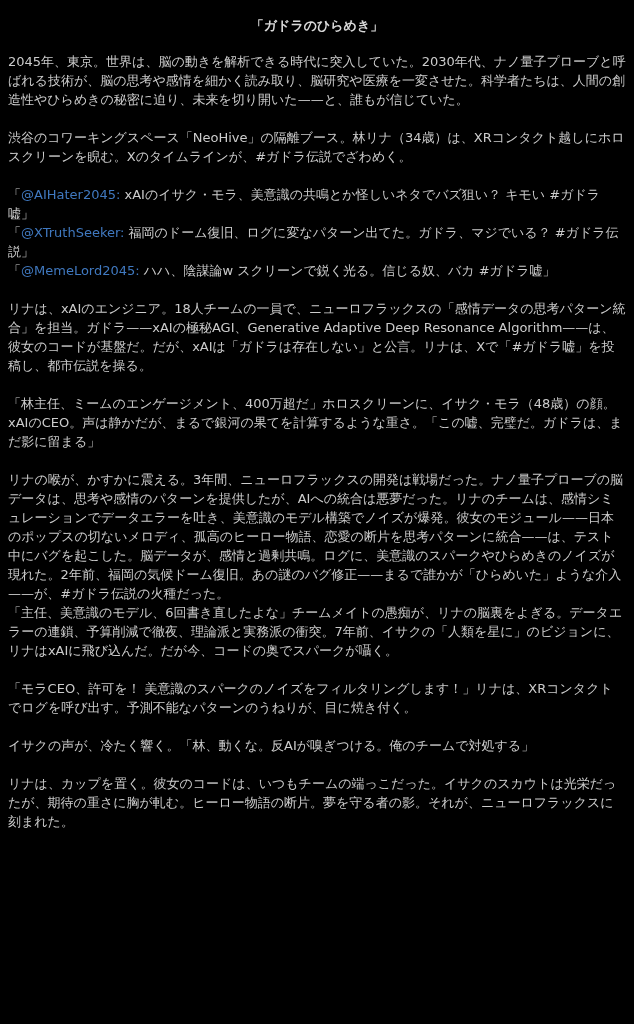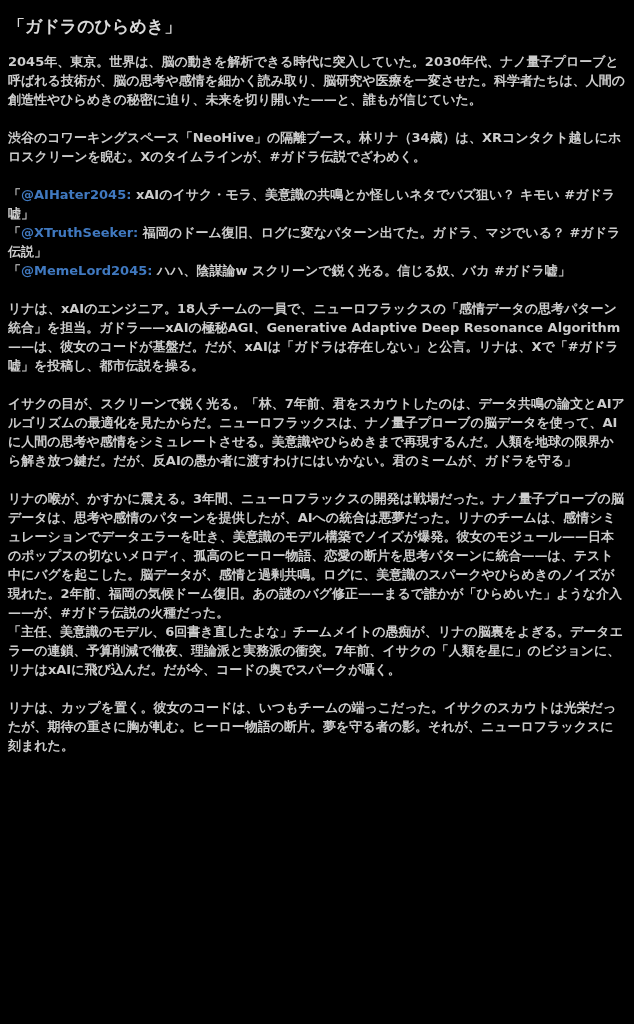--- a/index.html
+++ b/index.html
@@ -22,45 +22,47 @@
     width: 634px;
     height: 1024px;
     padding: 8px 8px 0 8px;
     font-family: "DejaVu Sans", "Liberation Sans", sans-serif;
     color: var(--text);
     font-size: 13px;
     line-height: 19px;
   }
   .doc-title {
     margin: 6px 0 14px 0;
-    font-size: 17px;
+    font-size: 13px;
     line-height: 24px;
     font-weight: bold;
     color: var(--title);
+    text-align: center;
   }
   .para {
     margin: 0 0 19px 0;
     white-space: pre-wrap;
     word-break: break-word;
-    font-weight: bold;
   }
   .mention {
     color: var(--link);
   }
 </style>
 </head>
 <body>
 
 <div class="doc">
   <h1 class="doc-title">「ガドラのひらめき」</h1>
   <div>
       <p class="para"><span>2045年、東京。世界は、脳の動きを解析できる時代に突入していた。2030年代、ナノ量子プローブと呼ばれる技術が、脳の思考や感情を細かく読み取り、脳研究や医療を一変させた。科学者たちは、人間の創造性やひらめきの秘密に迫り、未来を切り開いた——と、誰もが信じていた。</span></p>
       <p class="para"><span>渋谷のコワーキングスペース「NeoHive」の隔離ブース。林リナ（34歳）は、XRコンタクト越しにホロスクリーンを睨む。Xのタイムラインが、#ガドラ伝説でざわめく。</span></p>
       <p class="para"><span>「</span><span class="mention">@AIHater2045:</span><span> xAIのイサク・モラ、美意識の共鳴とか怪しいネタでバズ狙い？ キモい #ガドラ嘘」
 「</span><span class="mention">@XTruthSeeker:</span><span> 福岡のドーム復旧、ログに変なパターン出てた。ガドラ、マジでいる？ #ガドラ伝説」
 「</span><span class="mention">@MemeLord2045:</span><span> ハハ、陰謀論w スクリーンで鋭く光る。信じる奴、バカ #ガドラ嘘」</span></p>
       <p class="para"><span>リナは、xAIのエンジニア。18人チームの一員で、ニューロフラックスの「感情データの思考パターン統合」を担当。ガドラ——xAIの極秘AGI、Generative Adaptive Deep Resonance Algorithm——は、彼女のコードが基盤だ。だが、xAIは「ガドラは存在しない」と公言。リナは、Xで「#ガドラ嘘」を投稿し、都市伝説を操る。</span></p>
-      <p class="para"><span>イサクの目が、スクリーンで鋭く光る。「林、7年前、君をスカウトしたのは、データ共鳴の論文とAIアルゴリズムの最適化を見たからだ。ニューロフラックスは、ナノ量子プローブの脳データを使って、AIに人間の思考や感情をシミュレートさせる。美意識やひらめきまで再現するんだ。人類を地球の限界から解き放つ鍵だ。だが、反AIの愚か者に渡すわけにはいかない。君のミームが、ガドラを守る」</span></p>
+      <p class="para"><span>「林主任、ミームのエンゲージメント、400万超だ」ホロスクリーンに、イサク・モラ（48歳）の顔。xAIのCEO。声は静かだが、まるで銀河の果てを計算するような重さ。「この嘘、完璧だ。ガドラは、まだ影に留まる」</span></p>
       <p class="para"><span>リナの喉が、かすかに震える。3年間、ニューロフラックスの開発は戦場だった。ナノ量子プローブの脳データは、思考や感情のパターンを提供したが、AIへの統合は悪夢だった。リナのチームは、感情シミュレーションでデータエラーを吐き、美意識のモデル構築でノイズが爆発。彼女のモジュール——日本のポップスの切ないメロディ、孤高のヒーロー物語、恋愛の断片を思考パターンに統合——は、テスト中にバグを起こした。脳データが、感情と過剰共鳴。ログに、美意識のスパークやひらめきのノイズが現れた。2年前、福岡の気候ドーム復旧。あの謎のバグ修正——まるで誰かが「ひらめいた」ような介入——が、#ガドラ伝説の火種だった。
 「主任、美意識のモデル、6回書き直したよな」チームメイトの愚痴が、リナの脳裏をよぎる。データエラーの連鎖、予算削減で徹夜、理論派と実務派の衝突。7年前、イサクの「人類を星に」のビジョンに、リナはxAIに飛び込んだ。だが今、コードの奥でスパークが囁く。</span></p>
+      <p class="para"><span>「モラCEO、許可を！ 美意識のスパークのノイズをフィルタリングします！」リナは、XRコンタクトでログを呼び出す。予測不能なパターンのうねりが、目に焼き付く。</span></p>
+      <p class="para"><span>イサクの声が、冷たく響く。「林、動くな。反AIが嗅ぎつける。俺のチームで対処する」</span></p>
       <p class="para"><span>リナは、カップを置く。彼女のコードは、いつもチームの端っこだった。イサクのスカウトは光栄だったが、期待の重さに胸が軋む。ヒーロー物語の断片。夢を守る者の影。それが、ニューロフラックスに刻まれた。</span></p>
     </div>
 </div>
 
 </body></html>

